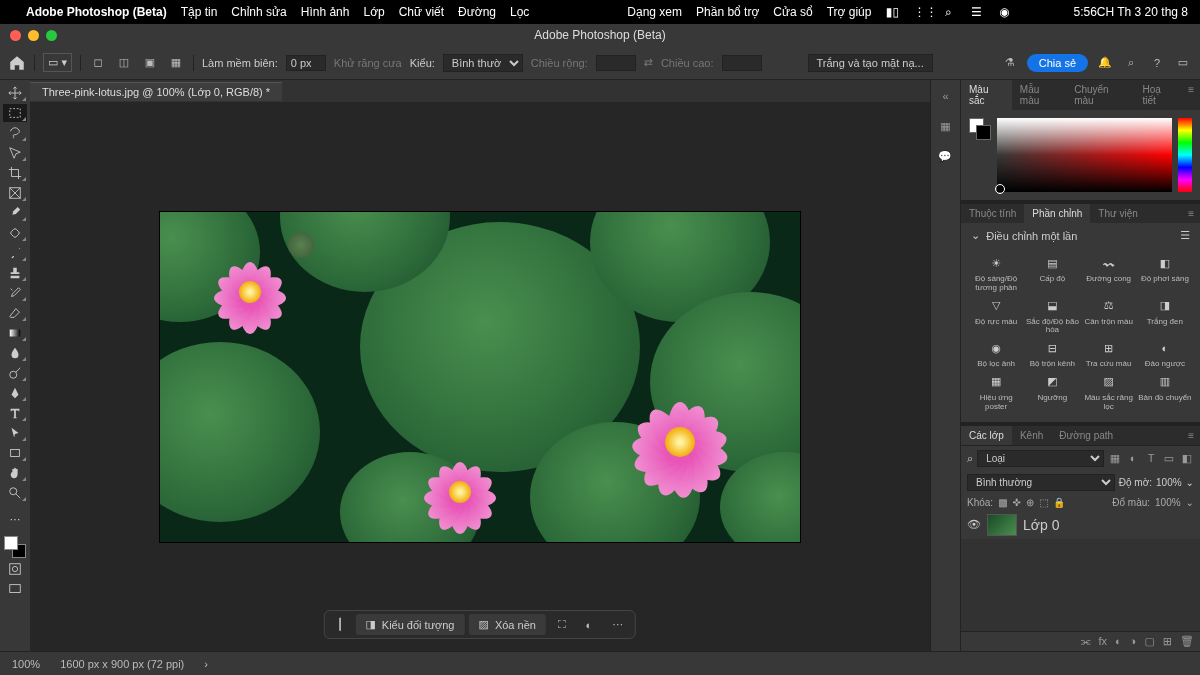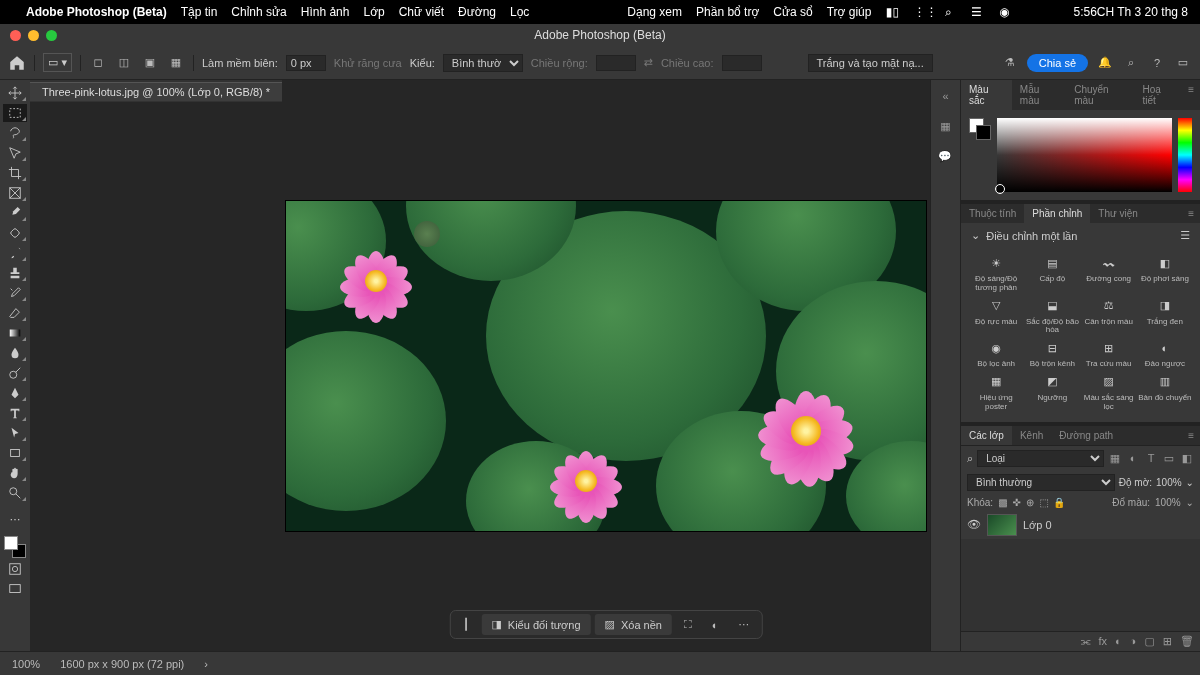--- a/index.html
+++ b/index.html
@@ -33,21 +33,21 @@
 .tool.active { background: #1a1a1a; }
 .tool svg { width: 14px; height: 14px; }
 .tool.corner::after { content: ''; position: absolute; right: 1px; bottom: 1px; border: 2px solid transparent; border-right-color: #888; border-bottom-color: #888; }
 .color-swatch { width: 22px; height: 22px; position: relative; margin-top: 6px; }
 .color-swatch .fg { width: 14px; height: 14px; background: #fff; border: 1px solid #888; position: absolute; top: 0; left: 0; z-index: 2; }
 .color-swatch .bg { width: 14px; height: 14px; background: #000; border: 1px solid #888; position: absolute; bottom: 0; right: 0; }
 
 .doc-tab-bar { height: 22px; background: #323232; display: flex; align-items: center; }
 .doc-tab { background: #3d3d3d; padding: 3px 12px; font-size: 11px; color: #ddd; border-top: 1px solid #555; }
 
-.canvas-area { flex: 1; background: #262626; position: relative; display: flex; flex-direction: row; }
+.canvas-area { flex: 1; background: #262626; position: relative; display: flex; flex-direction: column; }
 .canvas-inner { flex: 1; display: flex; align-items: center; justify-content: center; position: relative; }
 .canvas { width: 640px; height: 330px; background: #0a2818; position: relative; overflow: hidden; box-shadow: 0 0 0 1px #000; }
 .leaf { position: absolute; border-radius: 50%; background: radial-gradient(circle at 45% 40%, #4a8f4e 0%, #2d6b3a 60%, #1a4a28 100%); }
 .lotus { position: absolute; }
 .petal { position: absolute; width: 26px; height: 48px; background: linear-gradient(to top, #e854b8 20%, #f08fd0 100%); border-radius: 50% 50% 50% 50% / 65% 65% 35% 35%; left: 50%; top: 50%; margin-left: -13px; margin-top: -40px; transform-origin: 50% 100%; }
 .lotus.sm .petal { width: 20px; height: 36px; margin-left: -10px; margin-top: -30px; }
 .center { position: absolute; width: 30px; height: 30px; background: radial-gradient(circle, #fff3a0 10%, #f5b820 60%, #d08810 100%); border-radius: 50%; left: 50%; top: 50%; margin-left: -15px; margin-top: -15px; }
 .lotus.sm .center { width: 22px; height: 22px; margin-left: -11px; margin-top: -11px; }
 .context-bar { position: absolute; bottom: 12px; left: 50%; transform: translateX(-50%); background: #2a2a2a; border: 1px solid #444; border-radius: 6px; display: flex; align-items: center; padding: 3px 4px; gap: 4px; }
 .ctx-btn { background: #3a3a3a; padding: 4px 10px; border-radius: 3px; display: flex; align-items: center; gap: 6px; font-size: 11px; }
@@ -82,21 +82,21 @@
 .layers-filter select { flex: 1; background: #2a2a2a; border: 1px solid #222; color: #ccc; font-size: 10px; padding: 1px 4px; }
 .lf-icon { width: 14px; color: #999; font-size: 11px; text-align: center; }
 .blend-row { padding: 3px 6px; display: flex; align-items: center; gap: 4px; font-size: 10px; }
 .blend-row select { flex: 1; background: #2a2a2a; border: 1px solid #222; color: #ccc; font-size: 10px; padding: 1px 4px; }
 .lock-row { padding: 3px 6px; display: flex; gap: 5px; font-size: 10px; color: #aaa; }
 .lock-row .li { font-size: 10px; }
 .layer-list { flex: 1; background: #323232; }
 .layer-row { display: flex; align-items: center; padding: 3px 6px; gap: 6px; background: #383838; }
 .layer-eye { width: 14px; color: #ccc; }
 .layer-thumb { width: 30px; height: 22px; background: linear-gradient(135deg,#1a4a28,#4a8f4e); border: 1px solid #555; }
-.layer-name { font-size: 11px; }
+.layer-name { font-size: 14px; }
 .layer-footer { display: flex; justify-content: flex-end; padding: 3px 6px; gap: 8px; font-size: 11px; color: #999; border-top: 1px solid #222; }
 
 .status-bar { height: 24px; background: #383838; border-top: 1px solid #222; display: flex; align-items: center; padding: 0 12px; gap: 20px; font-size: 11px; color: #bbb; }
 .sep { width: 1px; height: 16px; background: #222; }
 .panel-sep { height: 4px; background: #222; }
 </style>
 </head>
 <body>
 
 <div class="mac-menubar">
@@ -479,21 +479,21 @@
           <div class="adj-item">
             <div class="adj-icon">▦</div>
             <div class="adj-label">Hiệu ứng poster</div>
           </div>
           <div class="adj-item">
             <div class="adj-icon">◩</div>
             <div class="adj-label">Ngưỡng</div>
           </div>
           <div class="adj-item">
             <div class="adj-icon">▨</div>
-            <div class="adj-label">Màu sắc sáng lọc</div>
+            <div class="adj-label">Màu sắc răng lọc</div>
           </div>
           <div class="adj-item">
             <div class="adj-icon">▥</div>
             <div class="adj-label">Bản đồ chuyển</div>
           </div>
         </div>
     </div>
     <div class="panel-sep"></div>
 
     <div class="panel-tabs">

